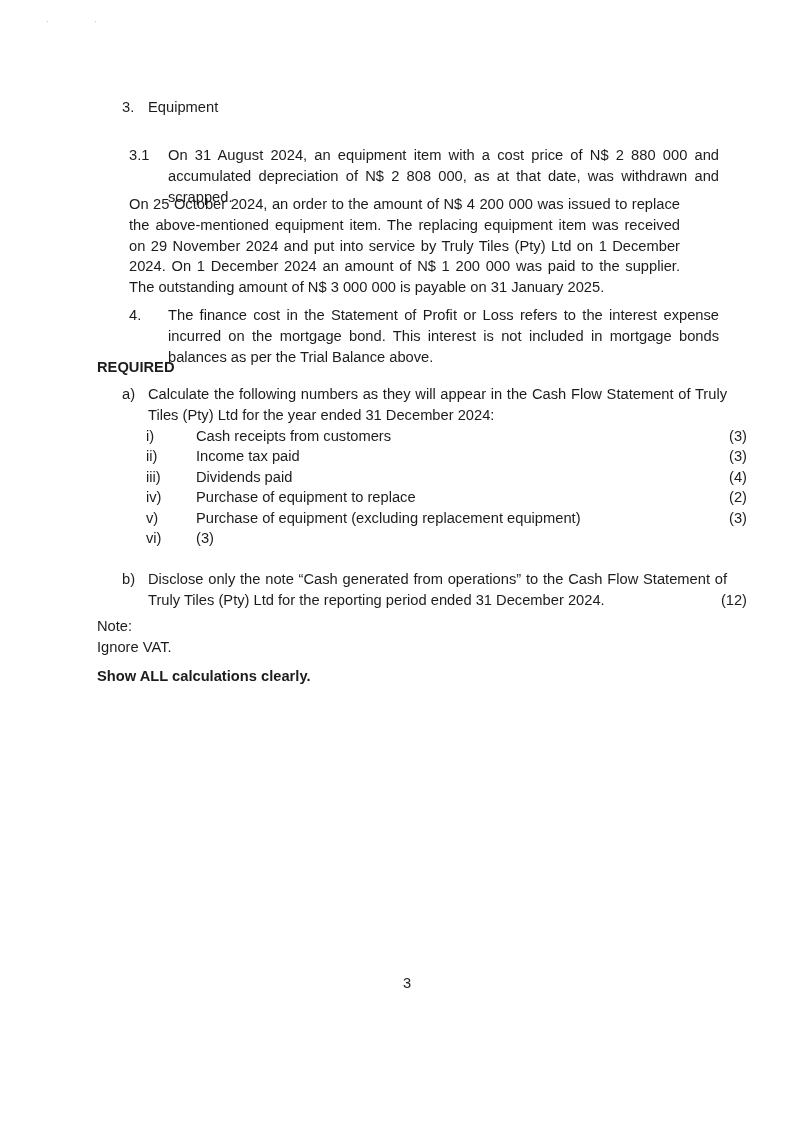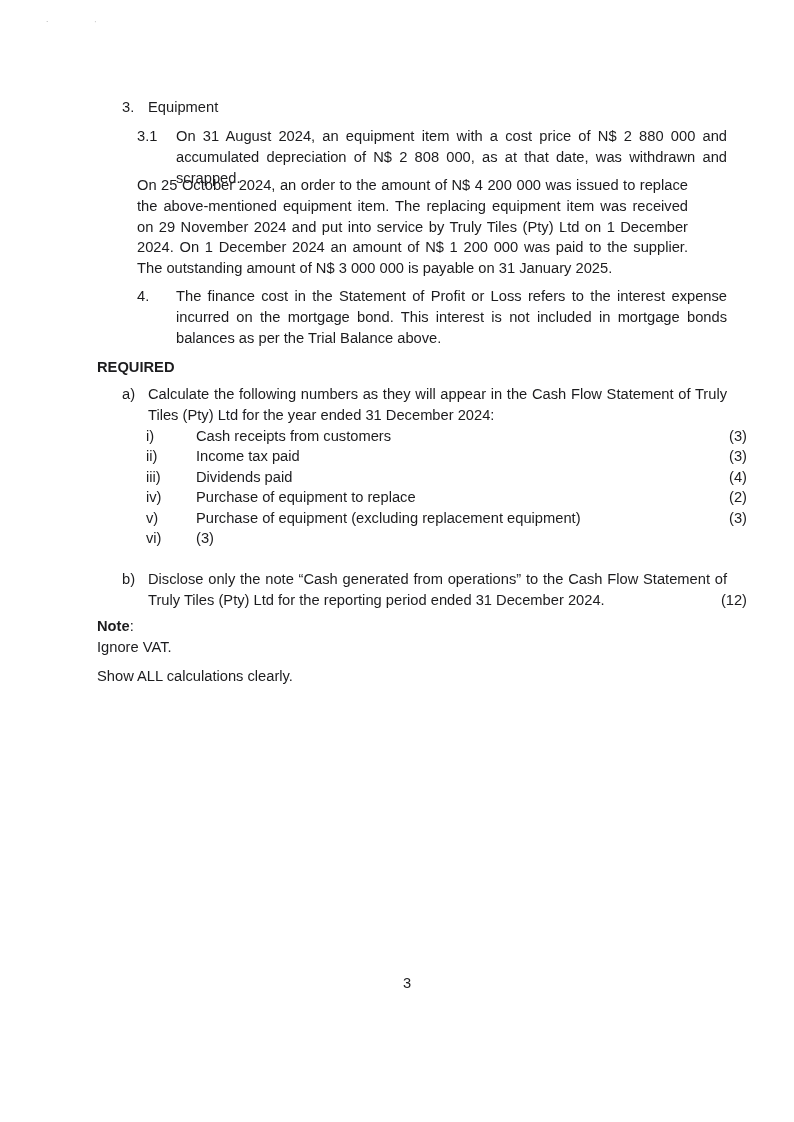--- a/index.html
+++ b/index.html
@@ -10,36 +10,36 @@
     height: 1122px;
     margin: 0 auto;
     background: #ffffff;
     font-family: "Liberation Sans", sans-serif;
     font-size: 14.7px;
     line-height: 20.8px;
     color: #1c1c1e;
     overflow: hidden;
   }
   .abs { position: absolute; }
-  .bold { font-weight: bold; text-align: center; }
+  .bold { font-weight: normal; text-align: center; }
 
   
   .artifact {
     position: absolute;
     font-size: 7px;
     color: #8a8a8a;
     line-height: 7px;
   }
 
   
   .sec-heading { left: 122px; top: 97px; display: flex; }
   .sec-heading .sec-num { width: 26px; flex: 0 0 26px; }
 
   
-  .num-item { left: 137px; display: flex; }
+  .num-item { left: 129px; display: flex; margin-top: 19px; }
   .num-item .inum { flex: 0 0 39px; }
   .num-item .ibody { width: 551px; text-align: justify; }
 
   
   .required-heading { left: 97px; top: 357px; font-weight: bold; }
 
   
   .part { left: 122px; display: flex; }
   .part .plabel { flex: 0 0 26px; }
   .part .pbody { width: 579px; text-align: justify; }
@@ -54,21 +54,21 @@
   
   .part-b-wrap { left: 122px; top: 569px; width: 625px; }
   .part-b-wrap .pb-flex { display: flex; }
   .part-b-wrap .plabel { flex: 0 0 26px; }
   .part-b-wrap .pbody { width: 579px; text-align: justify; }
   .part-b-wrap .pb-marks { position: absolute; right: 0; bottom: 0; }
 
   
   .note-heading { left: 97px; top: 616px; }
   .note-line1 { left: 97px; top: 637px; }
-  .note-line2 { left: 97px; top: 666px; }
+  .note-line2 { left: 97px; top: 666px; font-weight: bold; }
 
   
   .page-number { left: 0; top: 973px; width: 794px; text-align: center; padding-left: 20px; }
 </style>
 </head>
 <body>
 
 <div class="page">
 
   <span class="artifact" style="left:46px; top:20px;">ˋ</span>

